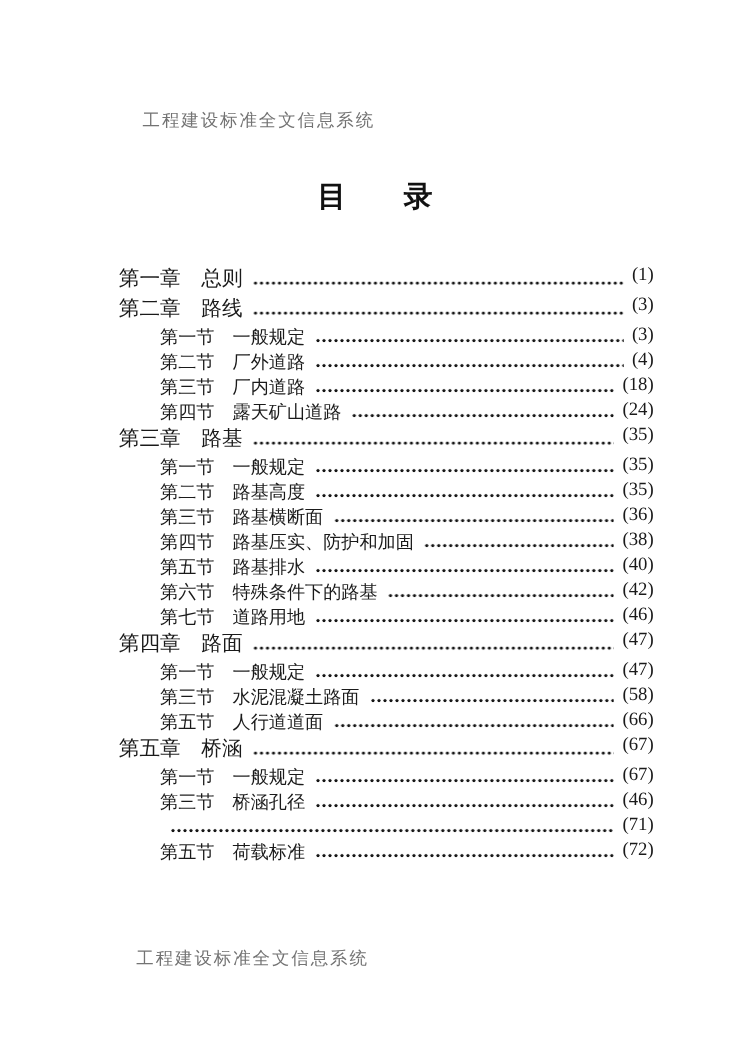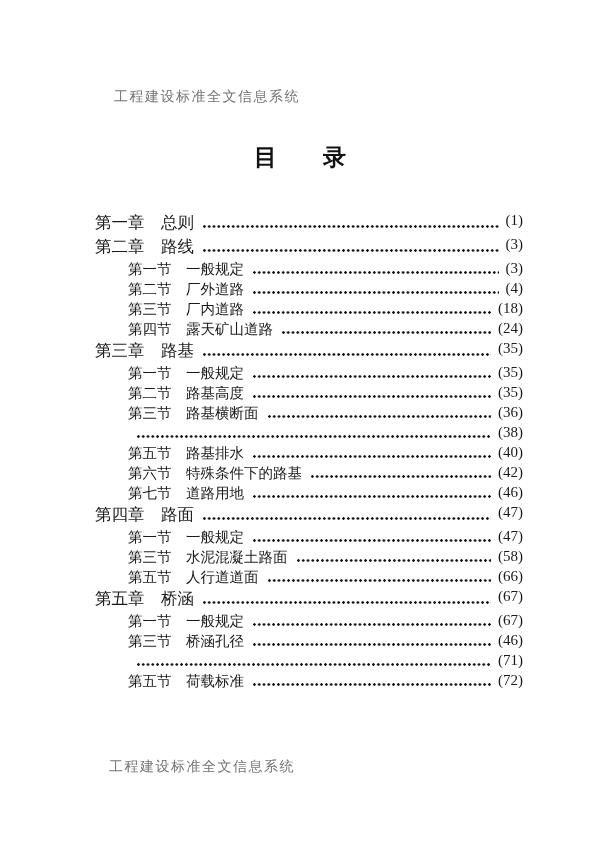--- a/index.html
+++ b/index.html
@@ -124,20 +124,21 @@
         <span class="toc-page">(35)</span>
       </div>
 
       <div class="toc-row section">
         <span class="toc-label">第三节　路基横断面</span>
         <span class="toc-dots"></span>
         <span class="toc-page">(36)</span>
       </div>
 
       <div class="toc-row section">
+        <span class="toc-label">第四节　路基压实、防护和加固</span>
         <span class="toc-dots"></span>
         <span class="toc-page">(38)</span>
       </div>
 
       <div class="toc-row section">
         <span class="toc-label">第五节　路基排水</span>
         <span class="toc-dots"></span>
         <span class="toc-page">(40)</span>
       </div>
 

